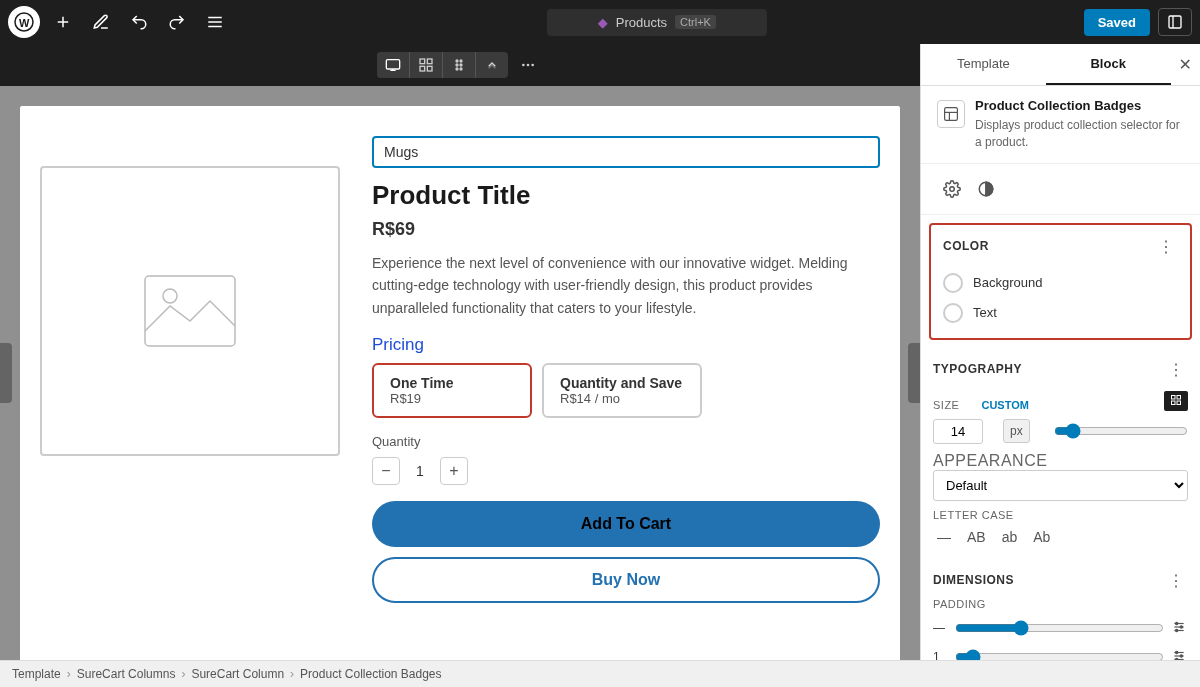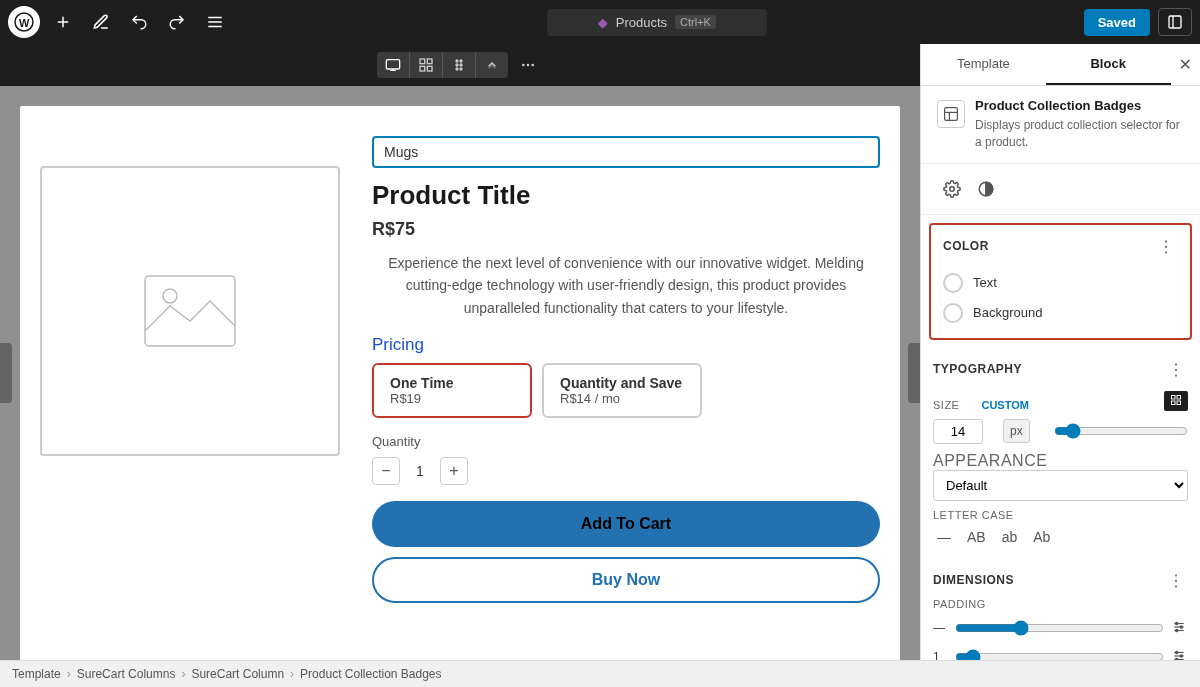--- a/index.html
+++ b/index.html
@@ -40,21 +40,21 @@
 
     
     .product-image { width: 300px; height: 290px; border: 2px solid #ccc; border-radius: 4px; display: flex; align-items: center; justify-content: center; flex-shrink: 0; margin-top: 40px; }
     .product-image svg { width: 100px; height: 80px; stroke: #ccc; fill: none; stroke-width: 1.5; }
 
     
     .product-details { flex: 1; padding: 10px 0; }
     .product-badge-input { width: 100%; border: 2px solid #007cba; border-radius: 4px; padding: 6px 10px; font-size: 14px; color: #333; margin-bottom: 12px; outline: none; }
     .product-title { font-size: 26px; font-weight: 700; color: #1a1a1a; margin-bottom: 8px; }
     .product-price { font-size: 18px; font-weight: 600; color: #333; margin-bottom: 12px; }
-    .product-desc { font-size: 14px; color: #555; line-height: 1.6; margin-bottom: 16px; text-align: center; }
+    .product-desc { font-size: 14px; color: #555; line-height: 1.6; margin-bottom: 16px; }
     .pricing-label { font-size: 17px; color: #1d4ed8; margin-bottom: 8px; }
     .pricing-options { display: flex; gap: 10px; margin-bottom: 16px; }
     .pricing-card { border: 2px solid #ccc; border-radius: 6px; padding: 10px 16px; cursor: pointer; min-width: 160px; }
     .pricing-card.selected { border-color: #c0392b; }
     .pricing-card-title { font-size: 14px; font-weight: 600; color: #333; }
     .pricing-card-price { font-size: 13px; color: #555; }
     .quantity-label { font-size: 13px; color: #555; margin-bottom: 8px; }
     .quantity-control { display: flex; align-items: center; gap: 10px; margin-bottom: 16px; }
     .qty-btn { width: 28px; height: 28px; border: 1px solid #ccc; background: #fff; border-radius: 4px; cursor: pointer; font-size: 16px; display: flex; align-items: center; justify-content: center; color: #555; }
     .qty-value { font-size: 14px; color: #333; min-width: 20px; text-align: center; }
@@ -240,21 +240,21 @@
               <rect x="5" y="5" width="90" height="70" rx="4" stroke="#bbb" stroke-width="1.5" fill="none"></rect>
               <polyline points="5,60 30,35 50,50 70,30 95,55" stroke="#bbb" stroke-width="1.5" fill="none"></polyline>
               <circle cx="30" cy="25" r="7" stroke="#bbb" stroke-width="1.5" fill="none"></circle>
             </svg>
           </div>
 
           <div class="product-details">
             <input class="product-badge-input" type="text" value="Mugs" style="">
 
             <div class="product-title">Product Title</div>
-            <div class="product-price">R$75</div>
+            <div class="product-price">R$69</div>
             <div class="product-desc">Experience the next level of convenience with our innovative widget. Melding cutting-edge technology with user-friendly design, this product provides unparalleled functionality that caters to your lifestyle.</div>
 
             <div class="pricing-label">Pricing</div>
             <div class="pricing-options">
               <div class="pricing-card selected">
                 <div class="pricing-card-title">One Time</div>
                 <div class="pricing-card-price">R$19</div>
               </div>
               <div class="pricing-card">
                 <div class="pricing-card-title">Quantity and Save</div>
@@ -317,25 +317,25 @@
     </div>
 
     <div class="settings-section">
       <div class="section-header">
         <span class="section-title">Color</span>
         <button class="section-menu-btn">⋮</button>
       </div>
       <div class="color-options">
         <div class="color-option">
           <div class="color-swatch"></div>
-          <span class="color-option-label">Text</span>
+          <span class="color-option-label">Background</span>
         </div>
         <div class="color-option">
           <div class="color-swatch"></div>
-          <span class="color-option-label">Background</span>
+          <span class="color-option-label">Text</span>
         </div>
       </div>
     </div>
 
     <div class="typography-section">
       <div class="typography-header">
         <span class="typography-title">Typography</span>
         <button class="section-menu-btn">⋮</button>
       </div>
       <div class="typography-size-row">

